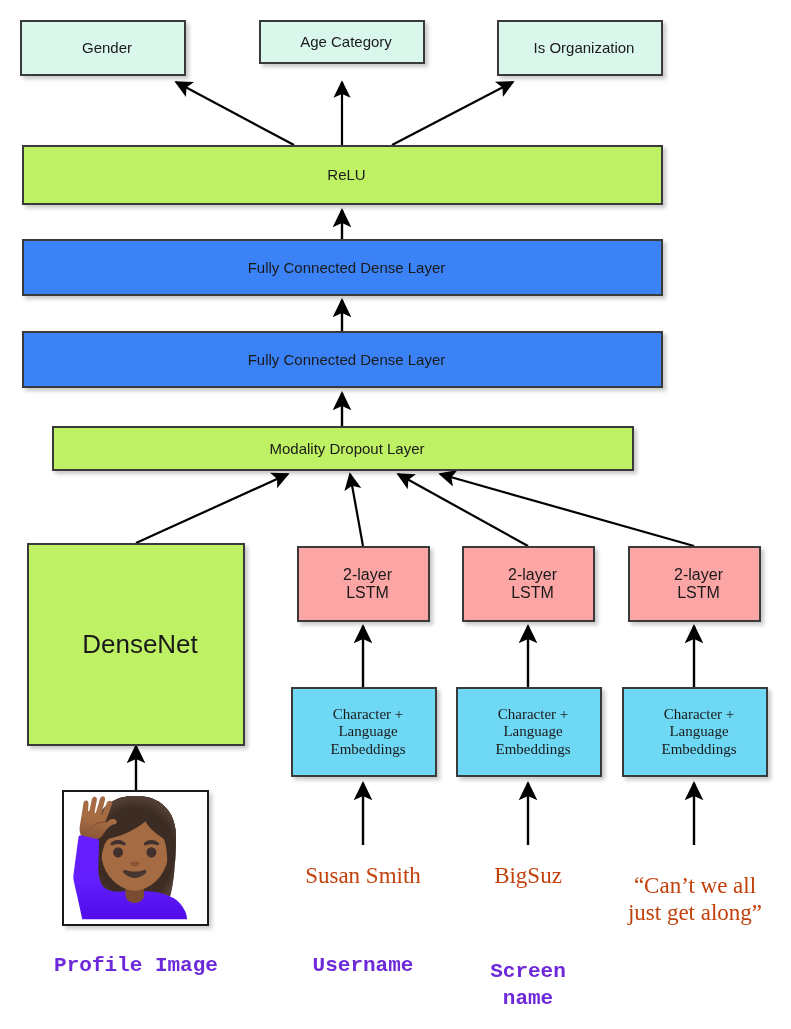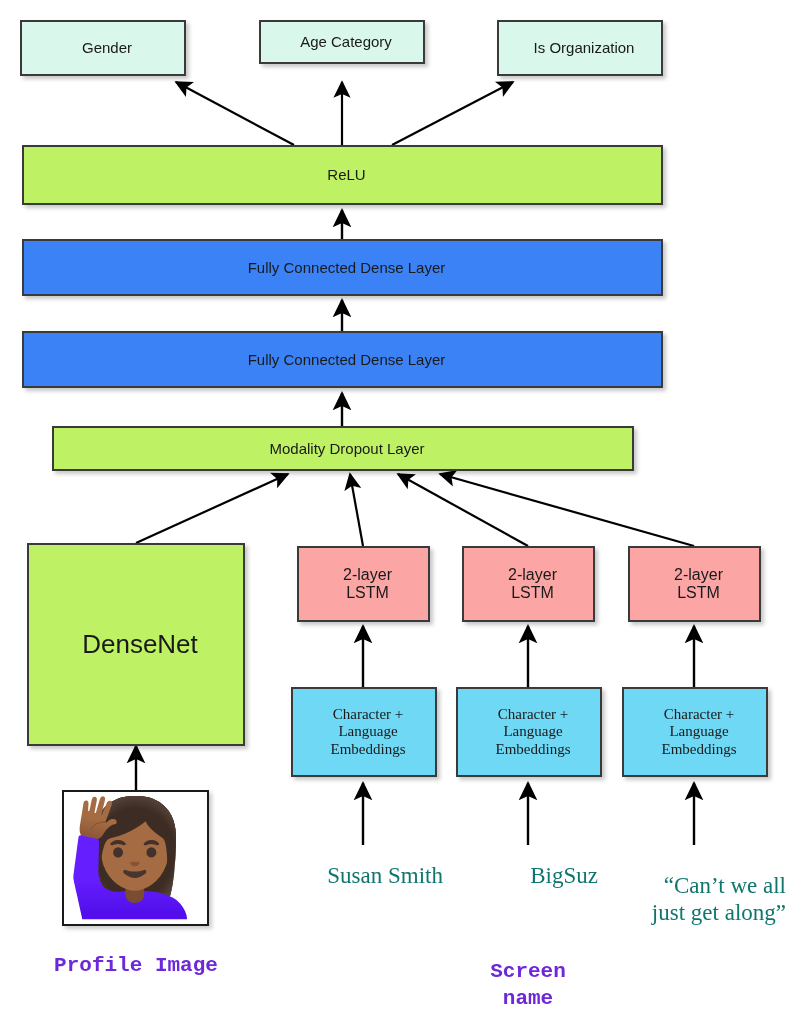--- a/index.html
+++ b/index.html
@@ -60,22 +60,22 @@
     font-size: 112px;
     line-height: 1;
     user-select: none;
   }
 
   
   .sample-text {
     position: absolute;
     font-family: "Liberation Serif", serif;
     font-size: 23px;
-    color: #0f766e;
-    text-align: right;
+    color: #c2410c;
+    text-align: center;
     line-height: 1.18;
     z-index: 3;
   }
   .mono-label {
     position: absolute;
     font-family: "Liberation Mono", monospace;
     font-weight: bold;
     font-size: 21px;
     color: #6d28d9;
     text-align: center;
@@ -220,20 +220,23 @@
 
   <div class="sample-text" style="left:604px; top:845px; width:182px; white-space:pre-line;">
     <span>“Can’t we all
 just get along”</span>
   </div>
 
   <div class="mono-label" style="left:26px; top:953px; width:220px;">
     <span>Profile Image</span>
   </div>
 
+  <div class="mono-label" style="left:283px; top:953px; width:160px;">
+    <span>Username</span>
+  </div>
 
   <div class="mono-label" style="left:458px; top:933px; width:140px; white-space:pre-line;">
     <span>Screen
 name</span>
   </div>
 
 
 </div>
 
 </body></html>

